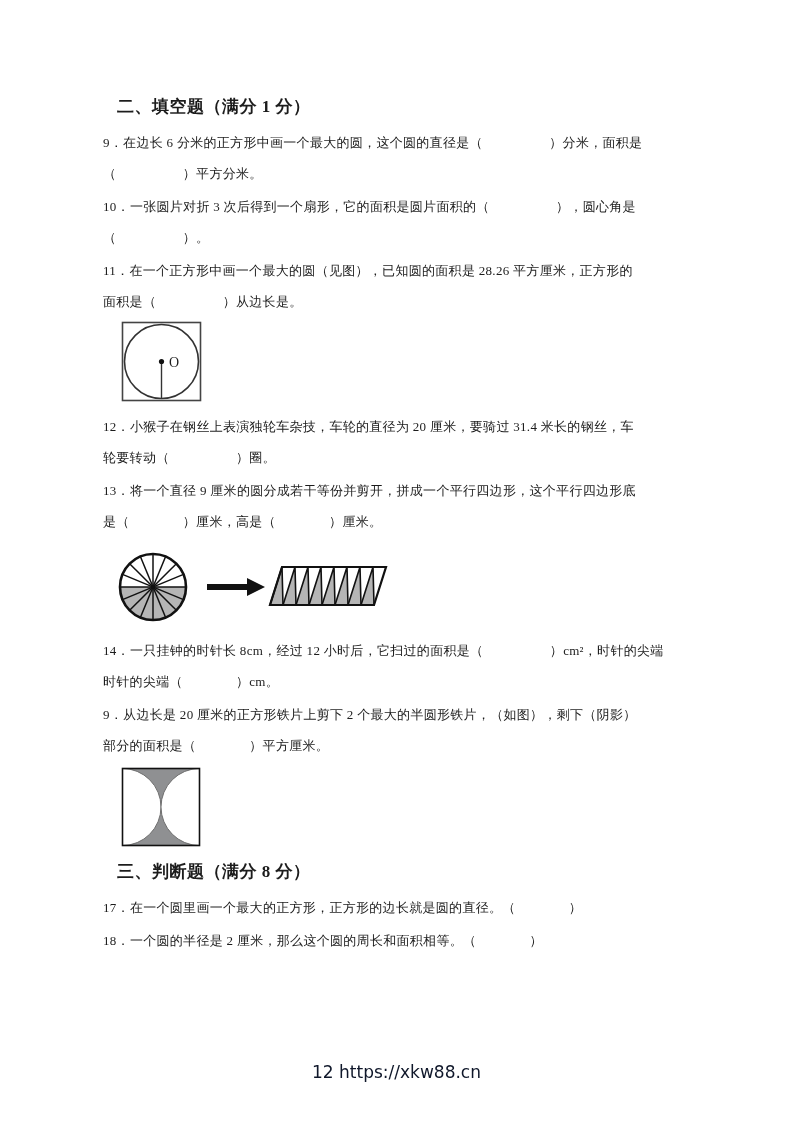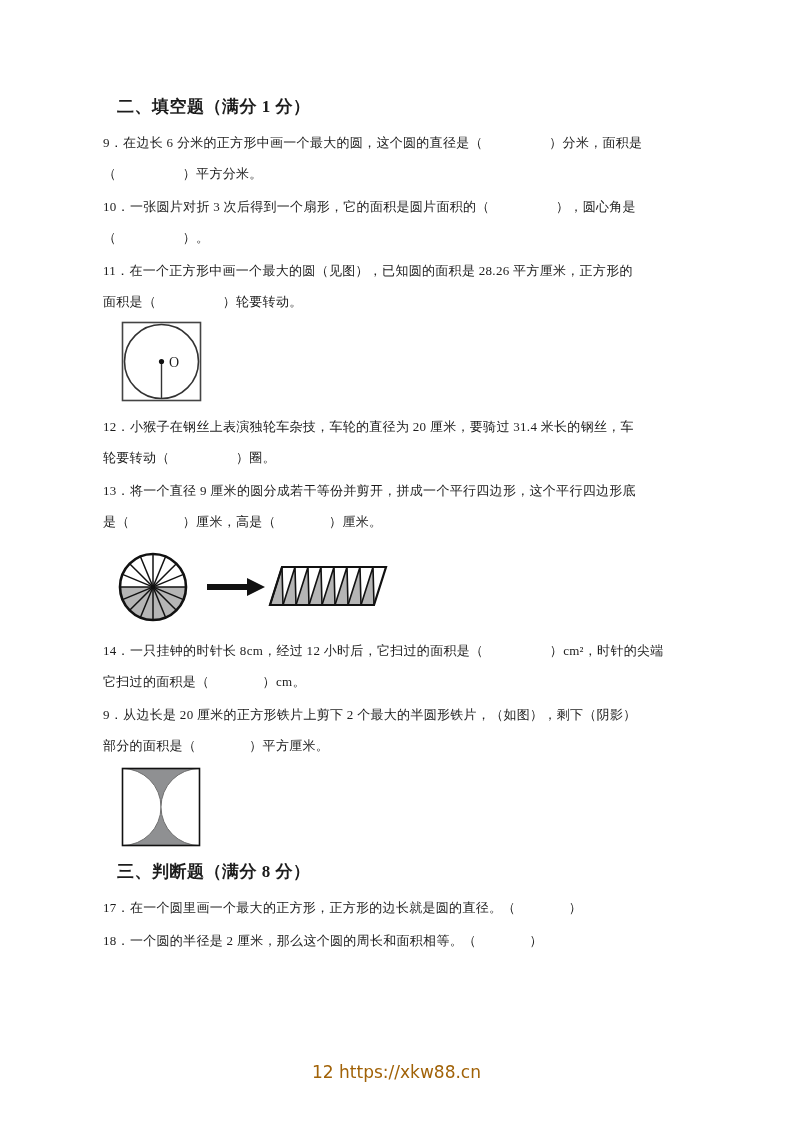--- a/index.html
+++ b/index.html
@@ -18,21 +18,21 @@
   .q-line {
     font-size:13px; line-height:31px; white-space:nowrap; letter-spacing:0.3px;
   }
   .figure { display:block; }
   .fig11 { margin:4px 0 8px 18px; }
   .fig13 { margin:6px 0 4px 8px; }
   .fig16 { margin:6px 0 12px 18px; }
   .footer {
     position:absolute; left:0; right:0; top:1062px; text-align:center;
     font-family:"DejaVu Sans","Liberation Sans",sans-serif;
-    font-size:17px; color:#a16207;
+    font-size:17px; color:#0f172a;
   }
 </style>
 </head>
 <body>
 
 <div class="content">
 
   <div class="sec-title">二、填空题（满分 1 分）</div>
 
   <div class="question">
@@ -40,21 +40,21 @@
     <div class="q-line">（　　　　　）平方分米。</div>
   </div>
 
   <div class="question">
     <div class="q-line">10．一张圆片对折 3 次后得到一个扇形，它的面积是圆片面积的（　　　　　），圆心角是</div>
     <div class="q-line">（　　　　　）。</div>
   </div>
 
   <div class="question">
     <div class="q-line">11．在一个正方形中画一个最大的圆（见图），已知圆的面积是 28.26 平方厘米，正方形的</div>
-    <div class="q-line">面积是（　　　　　）轮要转动。</div>
+    <div class="q-line">面积是（　　　　　）从边长是。</div>
   </div>
 
   <svg class="figure fig11" width="82" height="82" viewBox="0 0 82 82">
     <rect x="1.5" y="1.5" width="78" height="78" fill="#ffffff" stroke="#444444" stroke-width="1.6"></rect>
     <circle cx="40.5" cy="40.5" r="37" fill="#ffffff" stroke="#333333" stroke-width="1.6"></circle>
     <line x1="40.5" y1="40.5" x2="40.5" y2="77.5" stroke="#333333" stroke-width="1.4"></line>
     <circle cx="40.5" cy="40.5" r="2.6" fill="#111111"></circle>
     <text x="48" y="46" font-size="14" fill="#1c1c1c">O</text>
   </svg>
 
@@ -101,21 +101,21 @@
         <polygon points="65,38 78,38 77,0"></polygon>
         <polygon points="78,38 91,38 90,0"></polygon>
         <polygon points="91,38 104,38 103,0"></polygon>
         <polygon points="12,0 116,0 104,38 0,38" fill="none" stroke-width="2.2"></polygon>
       </g>
     </g>
   </svg>
 
   <div class="question">
     <div class="q-line">14．一只挂钟的时针长 8cm，经过 12 小时后，它扫过的面积是（　　　　　）cm²，时针的尖端</div>
-    <div class="q-line">它扫过的面积是（　　　　）cm。</div>
+    <div class="q-line">时针的尖端（　　　　）cm。</div>
   </div>
 
 
   <div class="question">
     <div class="q-line">9．从边长是 20 厘米的正方形铁片上剪下 2 个最大的半圆形铁片，（如图），剩下（阴影）</div>
     <div class="q-line">部分的面积是（　　　　）平方厘米。</div>
   </div>
 
   <svg class="figure fig16" width="80" height="80" viewBox="0 0 80 80">
     <rect x="1.5" y="1.5" width="77" height="77" fill="#8f9092"></rect>

